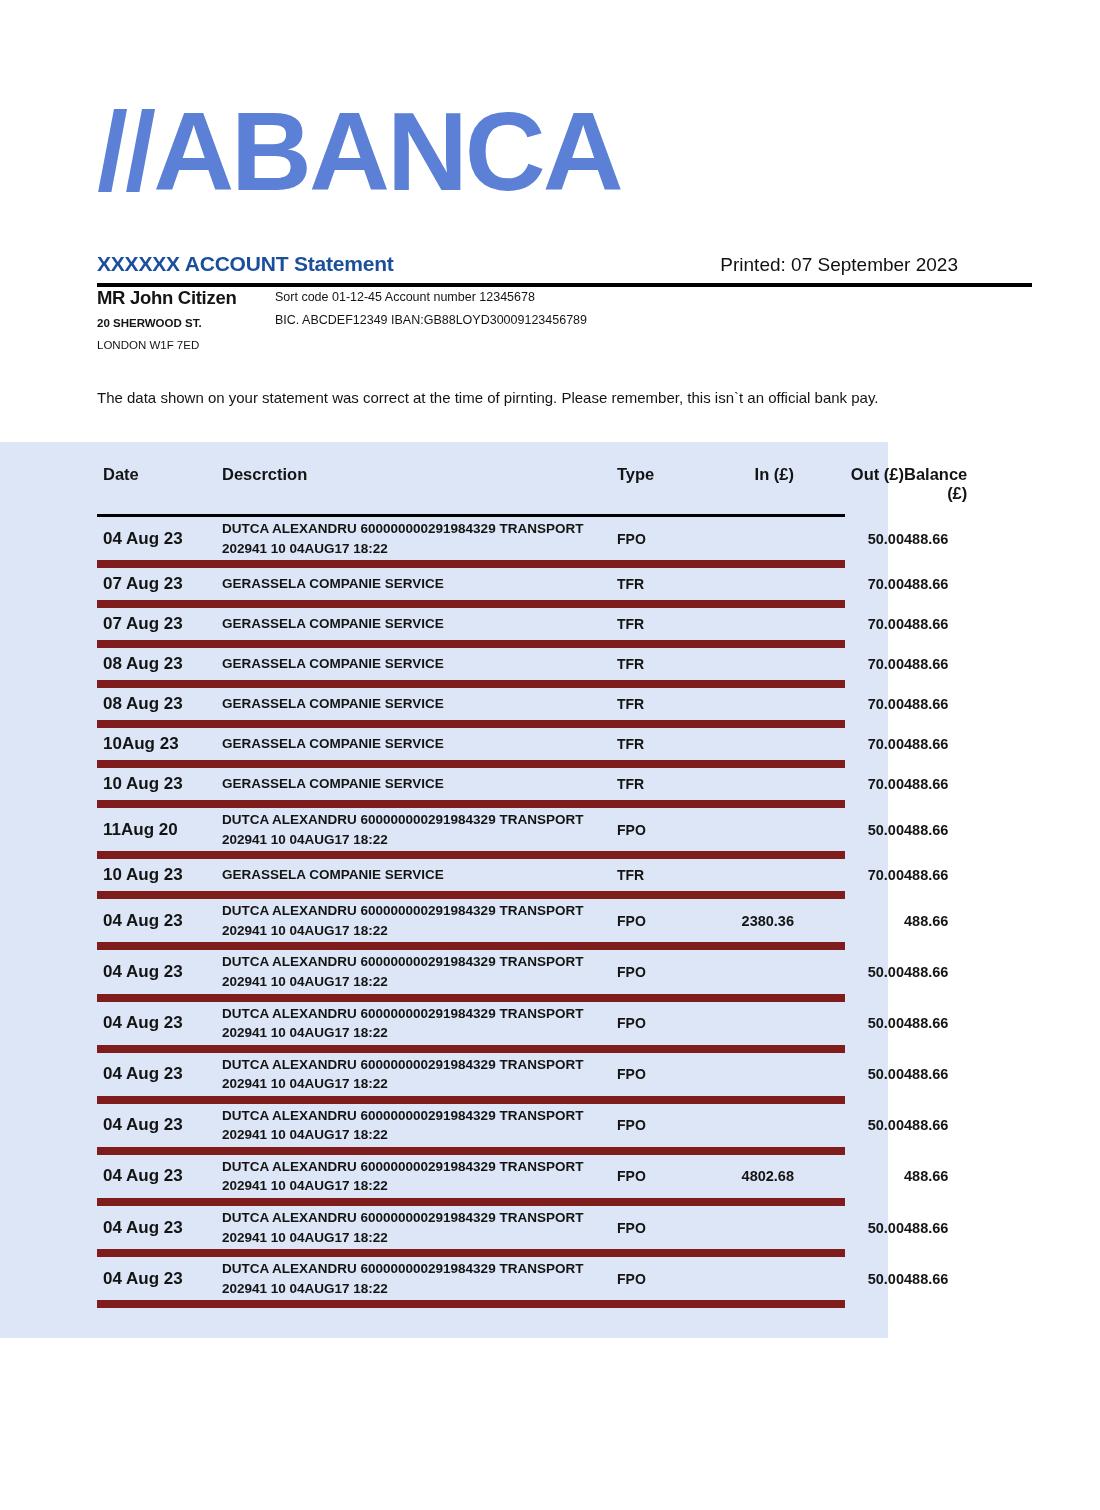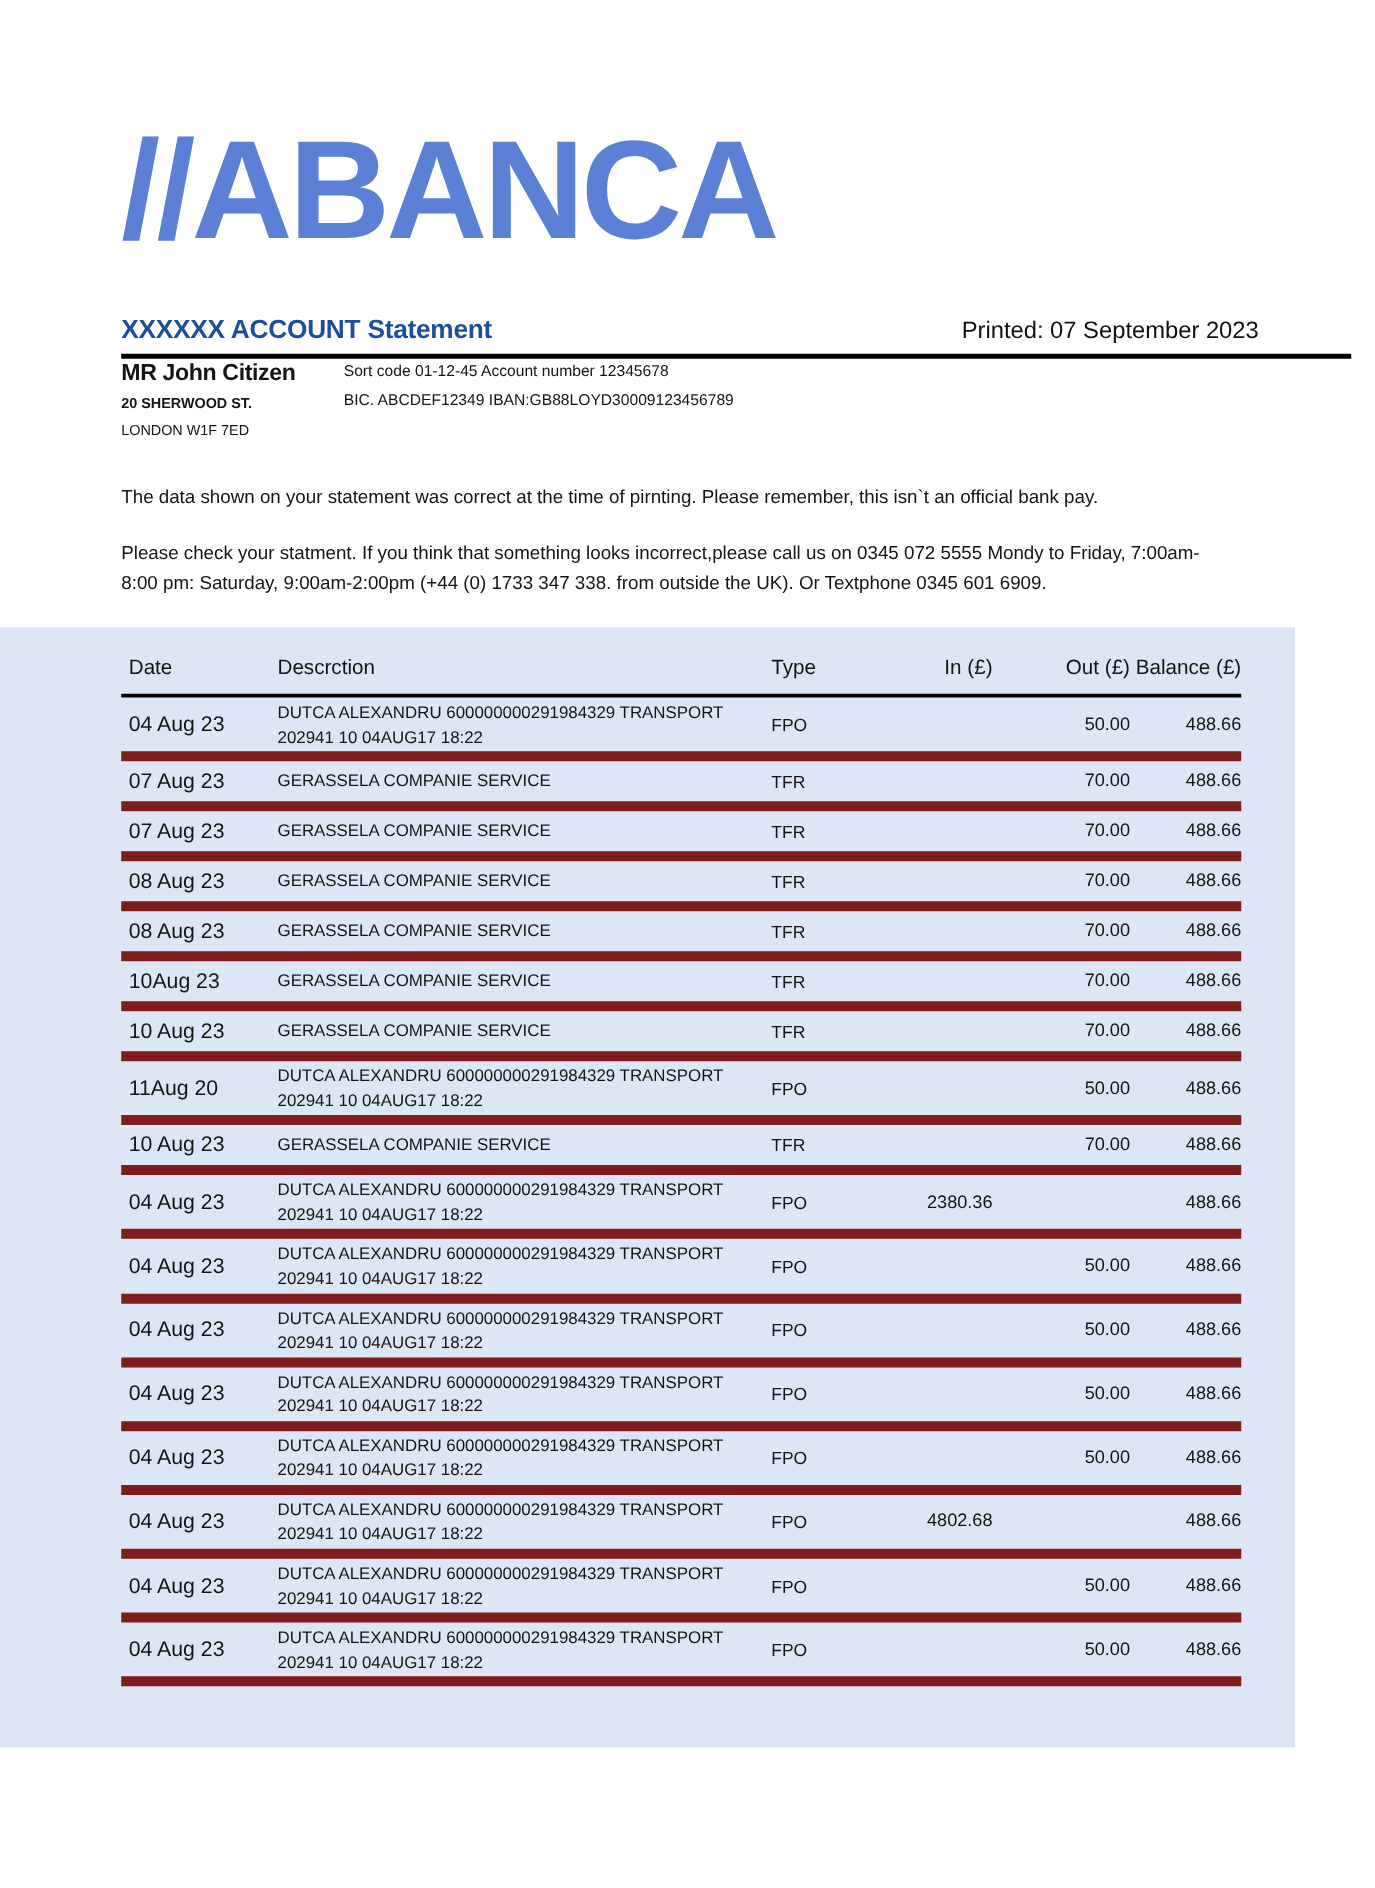--- a/index.html
+++ b/index.html
@@ -11,21 +11,21 @@
   * { box-sizing: border-box; }
   html, body { margin: 0; padding: 0; }
   body {
     width: 1100px;
     height: 1510px;
     background: #ffffff;
     color: var(--ink);
     font-family: "Liberation Sans", sans-serif;
     overflow: hidden;
   }
-  .content { padding-left: 97px; padding-right: 19px; }
+  .content { padding-left: 97px; padding-right: 68px; }
 
   .logo {
     margin-top: 96px;
     font-size: 112px;
     font-weight: 700;
     line-height: 1;
     letter-spacing: -3px;
     color: var(--logo-blue);
   }
 
@@ -57,25 +57,26 @@
   .customer-name { font-size: 18.5px; font-weight: 700; letter-spacing: -0.3px; }
   .customer-addr1 { font-size: 11.5px; margin-top: 8px; font-weight: bold; }
   .customer-addr2 { font-size: 11.5px; margin-top: 10px; }
   .customer-right { font-size: 12.5px; padding-top: 3px; }
   .bic-line { margin-top: 9px; }
 
   .notice-1 { margin-top: 38px; font-size: 15px; max-width: 940px; }
   .notice-2 { margin-top: 25px; font-size: 15px; line-height: 1.6; max-width: 945px; white-space: pre-line; }
 
   .table-section {
-    margin-top: 23px;
+    margin-top: 36px;
     background: var(--table-background);
     min-height: 896px;
-    width: 1036px;
+    width: 888px;
     padding: 10px 43px 0 97px;
+    font-weight: bold;
   }
   .thead, .trow {
     display: grid;
     grid-template-columns: 125px 385px 92px 95px 110px 1fr;
   }
   .thead {
     padding: 13px 0 11px;
     font-size: 16.5px;
     border-bottom: 3.5px solid #000;
     align-items: baseline;
@@ -112,22 +113,20 @@
       <div class="customer-addr1">20 SHERWOOD ST.</div>
       <div class="customer-addr2">LONDON W1F 7ED</div>
     </div>
     <div class="customer-right">
       <div class="sort-line">Sort code 01-12-45 Account number 12345678</div>
       <div class="bic-line">BIC. ABCDEF12349  IBAN:GB88LOYD30009123456789</div>
     </div>
   </div>
 
   <p class="notice-1">The data shown on your statement was correct at the time of pirnting. Please remember, this isn`t an official bank pay.</p>
-  <p class="notice-2">Please check your statment. If you think that something looks incorrect,please call us on 0345 072 5555 Mondy to Friday, 7:00am-
-8:00 pm: Saturday, 9:00am-2:00pm (+44 (0) 1733 347 338. from outside the UK). Or Textphone 0345 601 6909.</p>
 </div>
 
 <div class="table-section">
   <div class="thead">
     <div class="h-date">Date</div>
     <div class="h-desc">Descrction</div>
     <div class="h-type">Type</div>
     <div class="h-in">In (£)</div>
     <div class="h-out">Out (£)</div>
     <div class="h-balance">Balance (£)</div>

